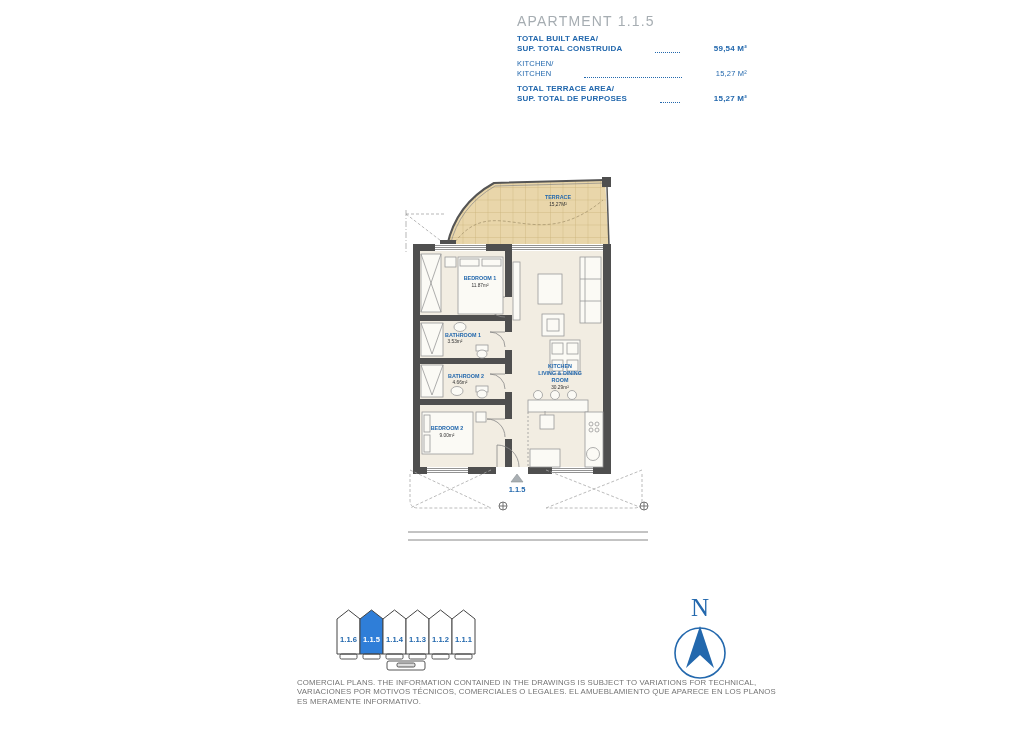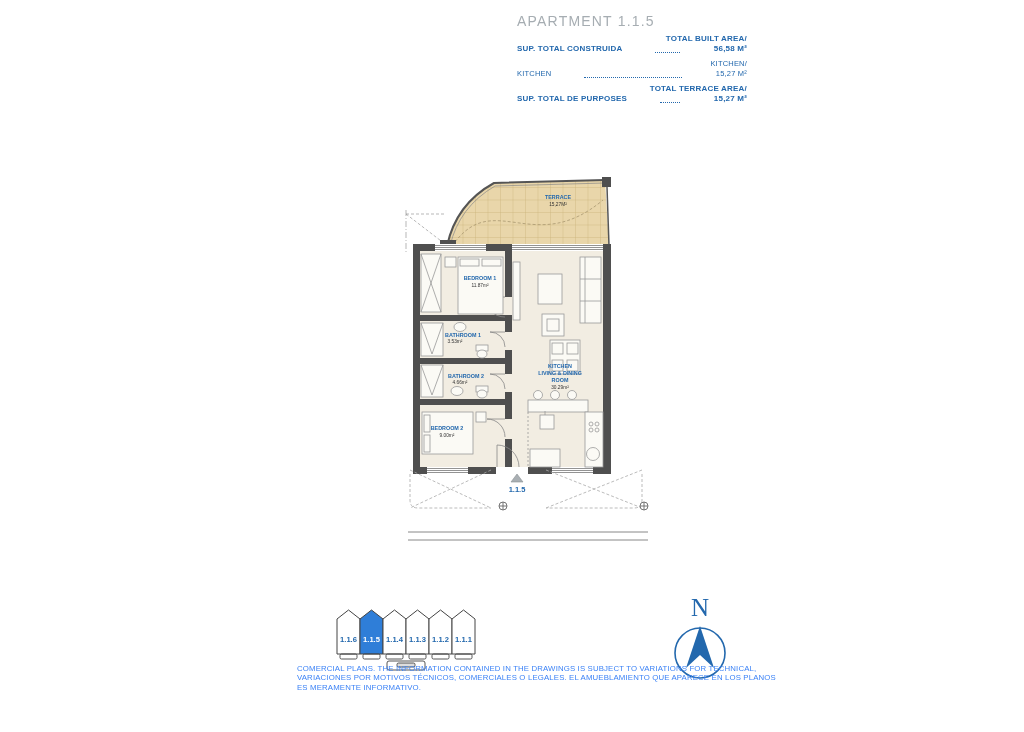--- a/index.html
+++ b/index.html
@@ -4,57 +4,57 @@
 <style>
   html,body{margin:0;padding:0;background:#fff;}
   #canvas{
     position:relative;width:1024px;height:732px;background:#ffffff;
     font-family:"Liberation Sans",sans-serif;overflow:hidden;
   }
   
   .title-block{position:absolute;left:517px;top:13px;width:230px;}
   .tb-title{font-size:14px;color:#a6adb2;letter-spacing:1.2px;margin-bottom:5px;font-weight:400;}
   .tb-row{margin-bottom:5px;}
-  .tb-l1{font-size:8px;font-weight:bold;color:#2368ad;line-height:10px;letter-spacing:.2px;text-align:right;}
+  .tb-l1{font-size:8px;font-weight:bold;color:#2368ad;line-height:10px;letter-spacing:.2px;}
   .tb-l2{display:flex;align-items:flex-end;font-size:8px;font-weight:bold;color:#2368ad;line-height:10px;letter-spacing:.2px;gap:31px;}
   .leader{flex:1;border-bottom:1.5px dotted #2368ad;margin:0 3px 1px 2px;}
   .tb-val{white-space:nowrap;}
   .tb-row.minor .tb-l1,.tb-row.minor .tb-l2{font-size:7.5px;font-weight:400;}
   
   .plan{position:absolute;left:400px;top:162px;}
   .room-label{fill:#2368ad;font-weight:bold;font-size:5.4px;text-anchor:middle;font-family:"Liberation Sans",sans-serif;}
   .room-area{fill:#333;font-size:4.8px;text-anchor:middle;font-family:"Liberation Sans",sans-serif;}
   .entrance-label{fill:#2368ad;font-weight:bold;font-size:7.5px;text-anchor:middle;font-family:"Liberation Sans",sans-serif;}
   
   .keyplan{position:absolute;left:331px;top:606px;}
   .unit-shape{fill:#ffffff;stroke:#444;stroke-width:1;}
   .unit-shape.selected{fill:#2f7ed8;}
   .unit-label{fill:#2368ad;font-weight:bold;font-size:7.6px;text-anchor:middle;font-family:"Liberation Sans",sans-serif;}
   .unit-label.selected{fill:#ffffff;}
   
   .compass{position:absolute;left:660px;top:592px;}
   .compass-n{fill:#2368ad;font-size:25px;font-family:"Liberation Serif",serif;text-anchor:middle;}
   
-  .disclaimer{position:absolute;left:297px;top:664px;width:445px;color:#3b82f6;}
+  .disclaimer{position:absolute;left:297px;top:678px;width:445px;color:#737373;}
   .disclaimer div{font-size:7.8px;line-height:9.4px;letter-spacing:.15px;white-space:nowrap;}
 </style>
 </head>
 <body>
 
 <div id="canvas">
 
   <div class="title-block">
     <div class="tb-title">APARTMENT 1.1.5</div>
 
     <div class="tb-row">
       <div class="tb-l1">TOTAL BUILT AREA/</div>
       <div class="tb-l2">
         <span>SUP. TOTAL CONSTRUIDA</span>
         <span class="leader"></span>
-        <span class="tb-val">56,58 M²</span>
+        <span class="tb-val">59,54 M²</span>
       </div>
     </div>
 
     <div class="tb-row minor">
       <div class="tb-l1">KITCHEN/</div>
       <div class="tb-l2">
         <span>KITCHEN</span>
         <span class="leader"></span>
         <span class="tb-val">15,27 M²</span>
       </div>

